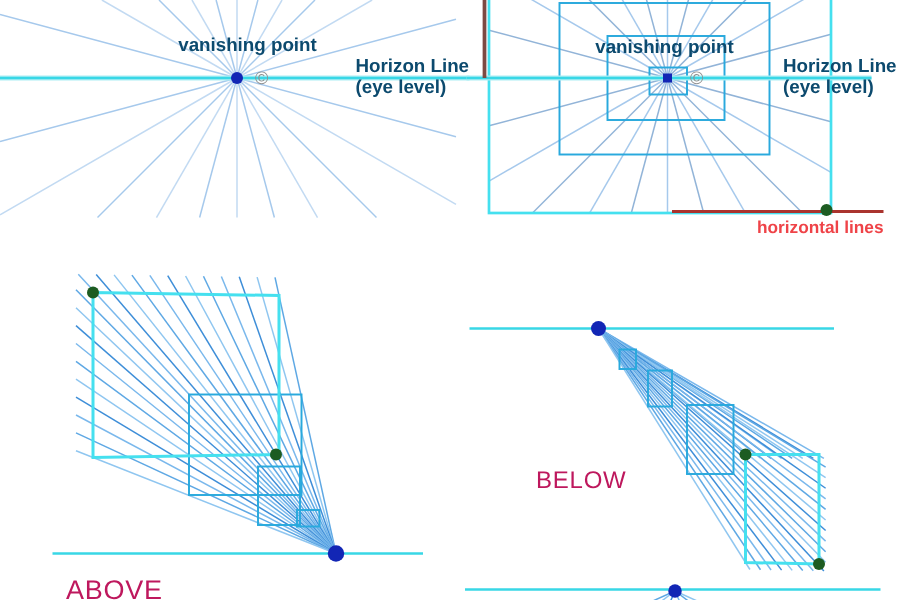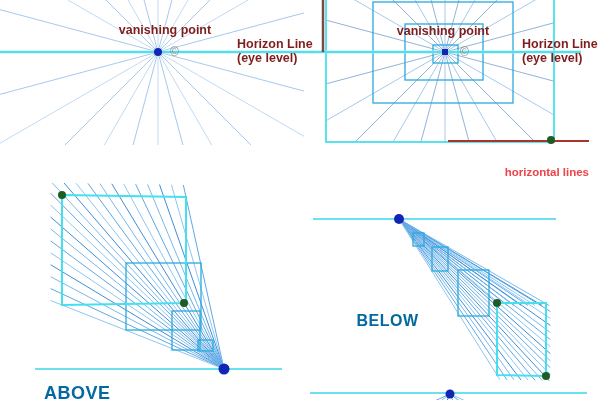--- a/index.html
+++ b/index.html
@@ -2,25 +2,25 @@
 <html><head>
 <meta charset="utf-8">
 <style>
   html,body{margin:0;padding:0;background:#ffffff;}
   #stage{
     position:relative;width:600px;height:400px;overflow:hidden;background:#ffffff;
     font-family:"Liberation Sans",sans-serif;
   }
   #stage svg{position:absolute;left:0;top:0;}
   .lbl{position:absolute;white-space:nowrap;pointer-events:none;}
-  .blue-hand{color:#7f1d1d;font-size:12.5px;font-weight:bold;line-height:14px;}
+  .blue-hand{color:#0c4a6e;font-size:12.5px;font-weight:bold;line-height:14px;}
   .red-hand{color:#ef4348;font-size:11.5px;font-weight:bold;}
-  .dark-hand{color:#0369a1;font-weight:bold;letter-spacing:.5px;}
+  .dark-hand{color:#be185d;font-weight:normal;letter-spacing:.5px;}
   .center{text-align:center;}
-  .right{text-align:right;margin-top:20px;}
+  .right{text-align:right;}
   .copyright{color:#8f8f8f;font-size:12px;font-weight:normal;}
 </style>
 </head>
 <body>
 
 <div id="stage">
 
   <svg id="cv" width="600" height="400" viewBox="0 0 600 400">
     <g>
         <line x1="158" y1="52" x2="304" y2="52" stroke="#c2daf2" stroke-width="1"></line>

